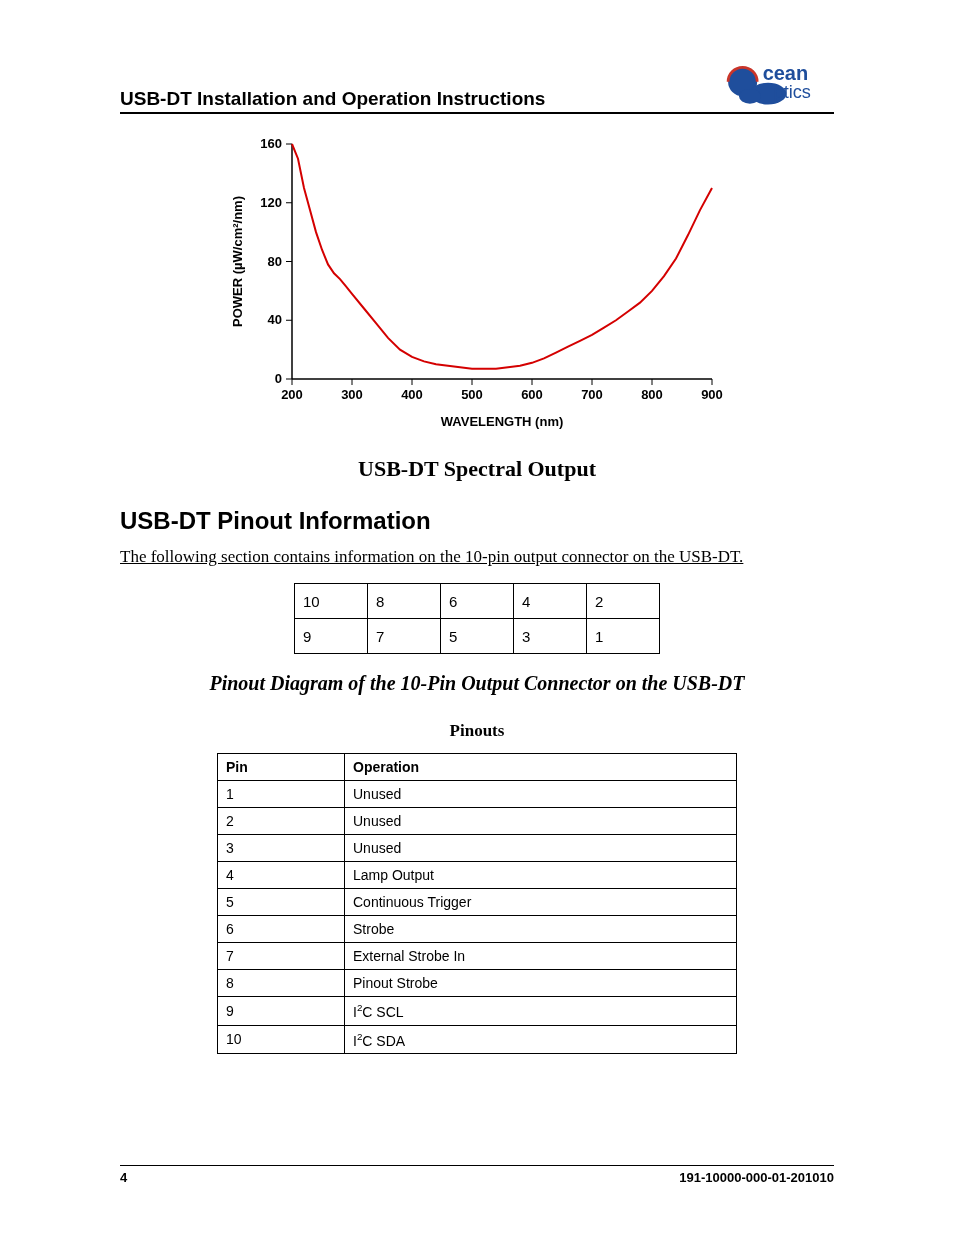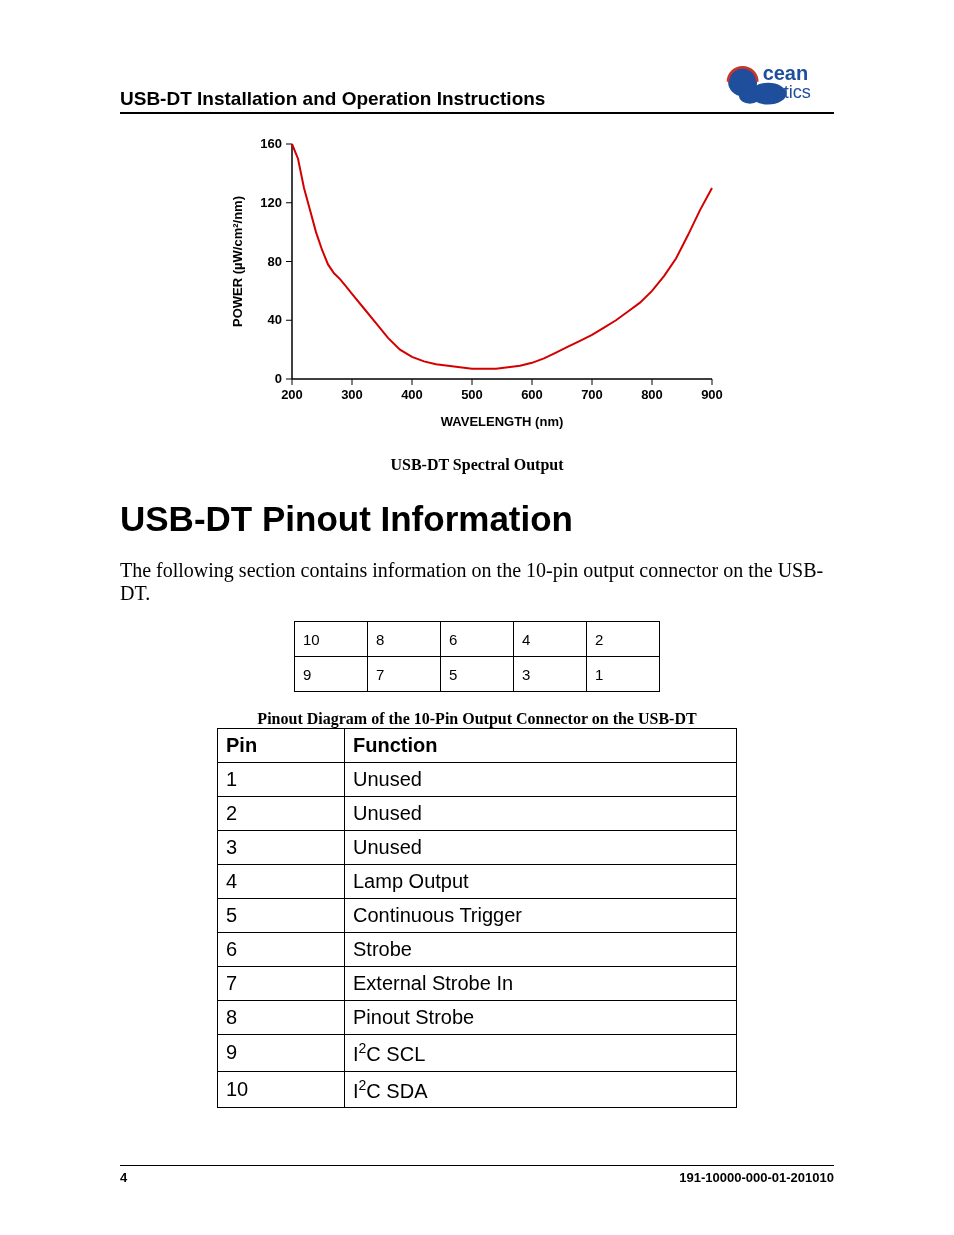--- a/index.html
+++ b/index.html
@@ -33,67 +33,69 @@
     width: 110px;
     height: 50px;
   }
   .chart-wrap {
     text-align: center;
     margin-top: 10px;
   }
   .chart-caption {
     font-family: "Times New Roman", Times, serif;
     font-weight: bold;
-    font-size: 16px;
+    font-size: 22px;
     margin-top: 18px;
   }
   h1.section {
     font-family: Arial, Helvetica, sans-serif;
     font-weight: bold;
-    font-size: 35px;
+    font-size: 24px;
     margin: 25px 0 10px 0;
   }
   .body-text {
     font-family: "Times New Roman", Times, serif;
-    font-size: 20px;
-    margin: 20px 0 16px 0;
+    font-size: 17px;
+    margin: 12px 0 16px 0;
+    text-decoration: underline;
   }
   .pin-grid {
     margin: 0 auto;
     border-collapse: collapse;
   }
   .pin-grid td {
     border: 1px solid #000;
     width: 56px;
     height: 26px;
     font-size: 15px;
     padding: 4px 8px;
     font-family: Arial, Helvetica, sans-serif;
   }
   .pin-caption {
     font-family: "Times New Roman", Times, serif;
     font-weight: bold;
-    font-size: 16px;
+    font-size: 20px;
     text-align: center;
     margin-top: 18px;
+    font-style: italic;
   }
   .pinouts-title {
     font-family: "Times New Roman", Times, serif;
     font-weight: bold;
     font-size: 17px;
     text-align: center;
     margin-top: 26px;
     margin-bottom: 12px;
   }
   .func-table {
     border-collapse: collapse;
     margin: 0 auto;
     width: 520px;
     font-family: Arial, Helvetica, sans-serif;
-    font-size: 20px;
+    font-size: 14px;
   }
   .func-table th, .func-table td {
     border: 1px solid #000;
     text-align: left;
     padding: 5px 8px;
   }
   .func-table th {
     font-weight: bold;
   }
   .col-pin { width: 110px; }
@@ -183,26 +185,27 @@
       <td>7</td>
       <td>5</td>
       <td>3</td>
       <td>1</td>
     </tr>
   </tbody>
     </table>
 
   <div class="pin-caption">Pinout Diagram of the 10-Pin Output Connector on the USB-DT</div>
 
+  <div class="pinouts-title">Pinouts</div>
 
   <table class="func-table">
     <thead>
       <tr>
         <th class="col-pin">Pin</th>
-        <th>Function</th>
+        <th>Operation</th>
       </tr>
     </thead>
     <tbody id="func-tbody">
         <tr>
           <td class="col-pin">1</td>
           <td>Unused</td>
         </tr>
         <tr>
           <td class="col-pin">2</td>
           <td>Unused</td>

